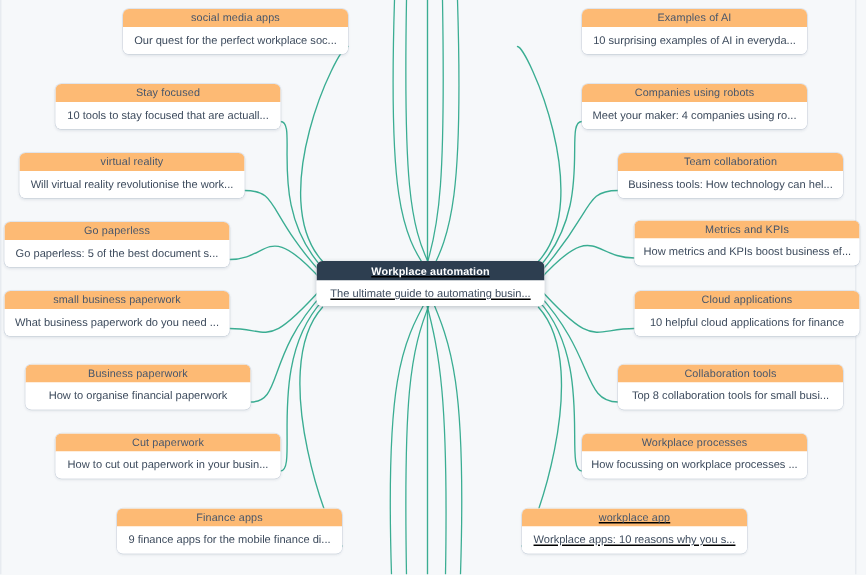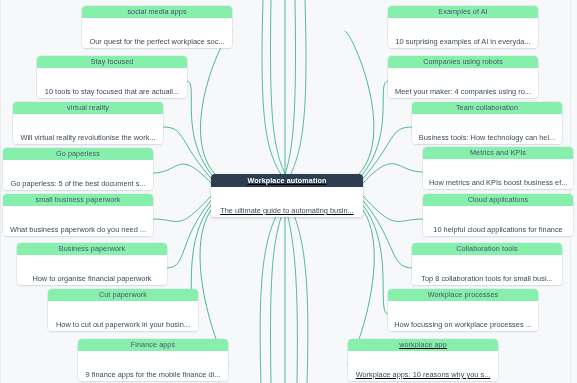--- a/index.html
+++ b/index.html
@@ -19,38 +19,38 @@
   .frame-right{right:6px;}
 
   .node{
     position:absolute;
     border-radius:4px;
     overflow:hidden;
     box-shadow:0 1px 2px rgba(30,50,80,.10), 0 0 0 0.5px rgba(200,210,222,.55);
     background:#ffffff;
   }
   .node .hdr{
-    background:#86efac;
+    background:#fdba74;
     color:#47566b;
     font-size:7.2px;
     line-height:12px;
     height:12px;
     text-align:center;
     letter-spacing:.1px;
     white-space:nowrap;
     overflow:hidden;
   }
   .node .body{
     background:#ffffff;
     color:#3c4a5c;
     font-size:7.4px;
     line-height:18px;
     height:18px;
     text-align:center;
-    padding:15px 6px;
+    padding:0 6px;
     white-space:nowrap;
     overflow:hidden;
     box-sizing:border-box;
   }
   .node.center{
     box-shadow:0 1px 3px rgba(20,35,60,.22);
     text-decoration:underline;
   }
   .node.center .hdr{
     background:#2d3e50;
@@ -120,21 +120,21 @@
         <div class="body">Go paperless: 5 of the best document s...</div>
       </div>
       <div class="node" style="left: 3px; top: 194px; width: 150px;">
         <div class="hdr">small business paperwork</div>
         <div class="body">What business paperwork do you need ...</div>
       </div>
       <div class="node" style="left: 17px; top: 243px; width: 150px;">
         <div class="hdr">Business paperwork</div>
         <div class="body">How to organise financial paperwork</div>
       </div>
-      <div class="node" style="left: 37px; top: 289px; width: 150px; margin-left: 11px;">
+      <div class="node" style="left: 37px; top: 289px; width: 150px;">
         <div class="hdr">Cut paperwork</div>
         <div class="body">How to cut out paperwork in your busin...</div>
       </div>
       <div class="node" style="left: 78px; top: 339px; width: 150px;">
         <div class="hdr">Finance apps</div>
         <div class="body">9 finance apps for the mobile finance di...</div>
       </div>
       <div class="node" style="left: 345px; top: 6px; width: 150px; margin-left: 43px;">
         <div class="hdr">Examples of AI</div>
         <div class="body">10 surprising examples of AI in everyda...</div>

